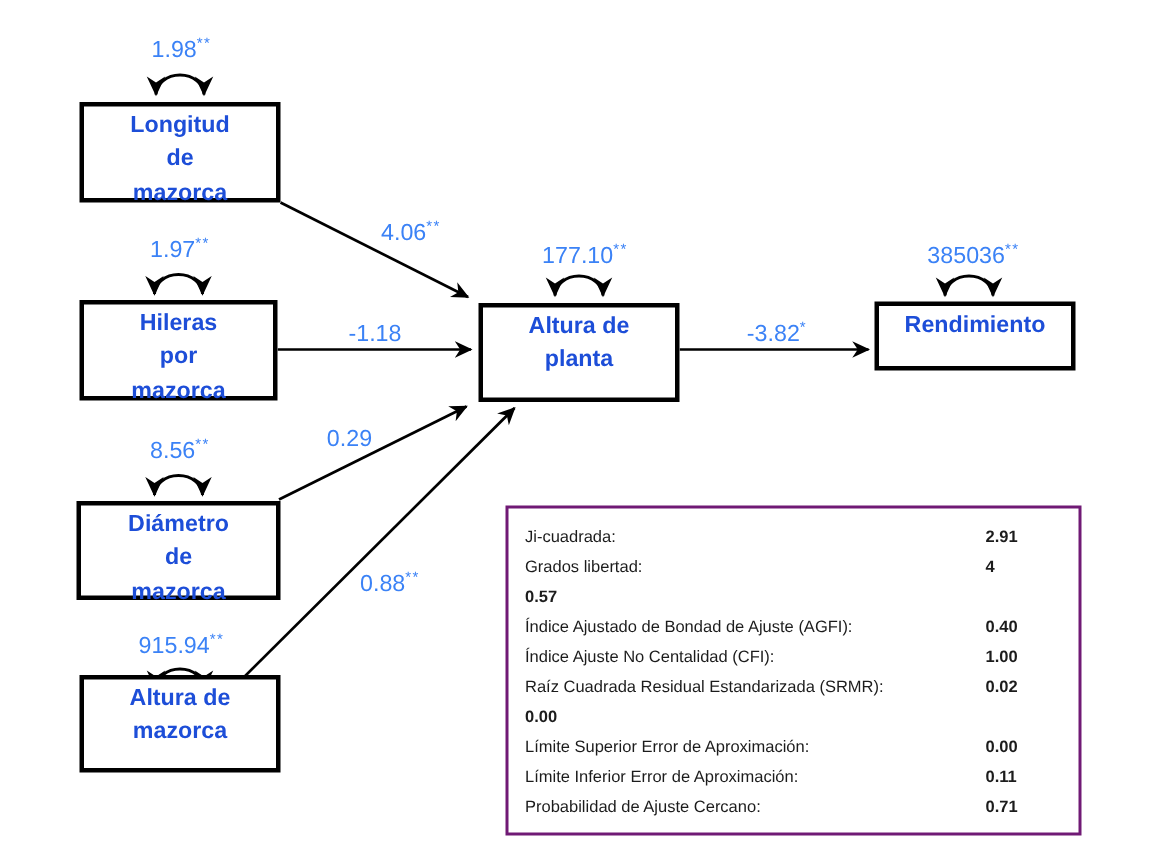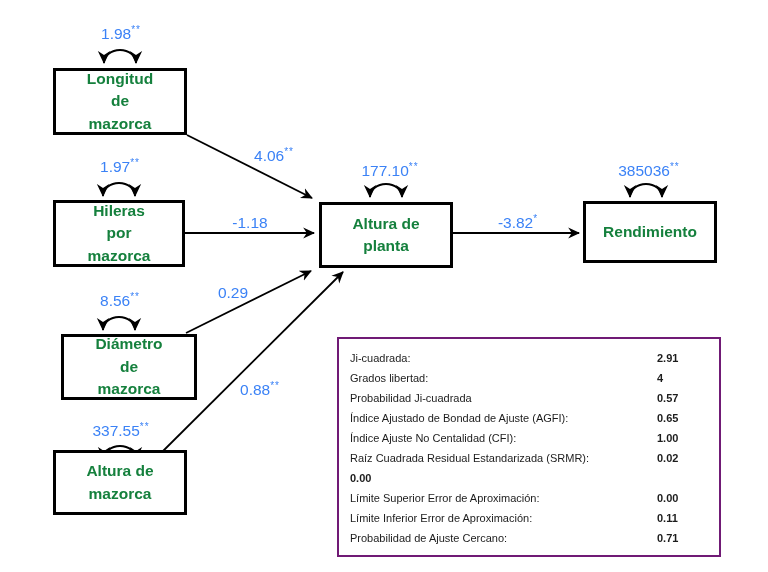--- a/index.html
+++ b/index.html
@@ -17,27 +17,27 @@
     left: 0; top: 0;
     width: 768px; height: 572px;
     pointer-events: none;
   }
   .box {
     position: absolute;
     box-sizing: border-box;
     border: 3px solid #000000;
     background: #ffffff;
     display: flex;
-    align-items: center;
+    align-items: flex-start;
     justify-content: center;
     text-align: center;
     font-weight: bold;
     font-size: 15.5px;
     line-height: 1.45;
-    color: #15803d;
+    color: #1d4ed8;
     padding: 2px 28px;
   }
   .num {
     position: absolute;
     transform: translateX(-50%);
     font-size: 15.5px;
     white-space: nowrap;
     color: #3b82f6;
   }
   .num sup {
@@ -93,44 +93,44 @@
     <path d="M 370,197 A 16 13 0 0 1 402,197" fill="none" stroke="#000" stroke-width="2" marker-start="url(#ahs)" marker-end="url(#ah)"></path>
     <path d="M 630,197 A 16 13 0 0 1 662,197" fill="none" stroke="#000" stroke-width="2" marker-start="url(#ahs)" marker-end="url(#ah)"></path>
   </svg>
 
   <div class="box" style="left:53px;top:68px;width:134px;height:67px">
     <span>Longitud de mazorca</span>
   </div>
   <div class="box" style="left:53px;top:200px;width:132px;height:67px">
     <span>Hileras por mazorca</span>
   </div>
-  <div class="box" style="left:61px;top:334px;width:136px;height:66px">
+  <div class="box" style="left:51px;top:334px;width:136px;height:66px">
     <span>Diámetro de mazorca</span>
   </div>
   <div class="box" style="left:53px;top:450px;width:134px;height:65px">
     <span>Altura de mazorca</span>
   </div>
   <div class="box" style="left:319px;top:202px;width:134px;height:66px">
     <span>Altura de planta</span>
   </div>
-  <div class="box" style="left:583px;top:201px;width:134px;height:62px">
+  <div class="box" style="left:583px;top:201px;width:134px;height:46px">
     <span>Rendimiento</span>
   </div>
 
   <div class="num" style="left:121px;top:24px">
     <span>1.98</span><sup>**</sup>
   </div>
   <div class="num" style="left:120px;top:157px">
     <span>1.97</span><sup>**</sup>
   </div>
   <div class="num" style="left:120px;top:291px">
     <span>8.56</span><sup>**</sup>
   </div>
   <div class="num" style="left:121px;top:421px">
-    <span>337.55</span><sup>**</sup>
+    <span>915.94</span><sup>**</sup>
   </div>
   <div class="num" style="left:390px;top:161px">
     <span>177.10</span><sup>**</sup>
   </div>
   <div class="num" style="left:649px;top:161px">
     <span>385036</span><sup>**</sup>
   </div>
 
   <div class="num" style="left:274px;top:146px">
     <span>4.06</span><sup>**</sup>
@@ -151,26 +151,25 @@
   <div class="stats">
     <div class="srow">
       <span class="slabel">Ji-cuadrada:</span>
       <span class="sval">2.91</span>
     </div>
     <div class="srow">
       <span class="slabel">Grados libertad:</span>
       <span class="sval">4</span>
     </div>
     <div class="srow">
-      <span class="slabel">Probabilidad Ji-cuadrada</span>
       <span class="sval">0.57</span>
     </div>
     <div class="srow">
       <span class="slabel">Índice Ajustado de Bondad de Ajuste (AGFI):</span>
-      <span class="sval">0.65</span>
+      <span class="sval">0.40</span>
     </div>
     <div class="srow">
       <span class="slabel">Índice Ajuste No Centalidad (CFI):</span>
       <span class="sval">1.00</span>
     </div>
     <div class="srow">
       <span class="slabel">Raíz Cuadrada Residual Estandarizada (SRMR):</span>
       <span class="sval">0.02</span>
     </div>
     <div class="srow">

